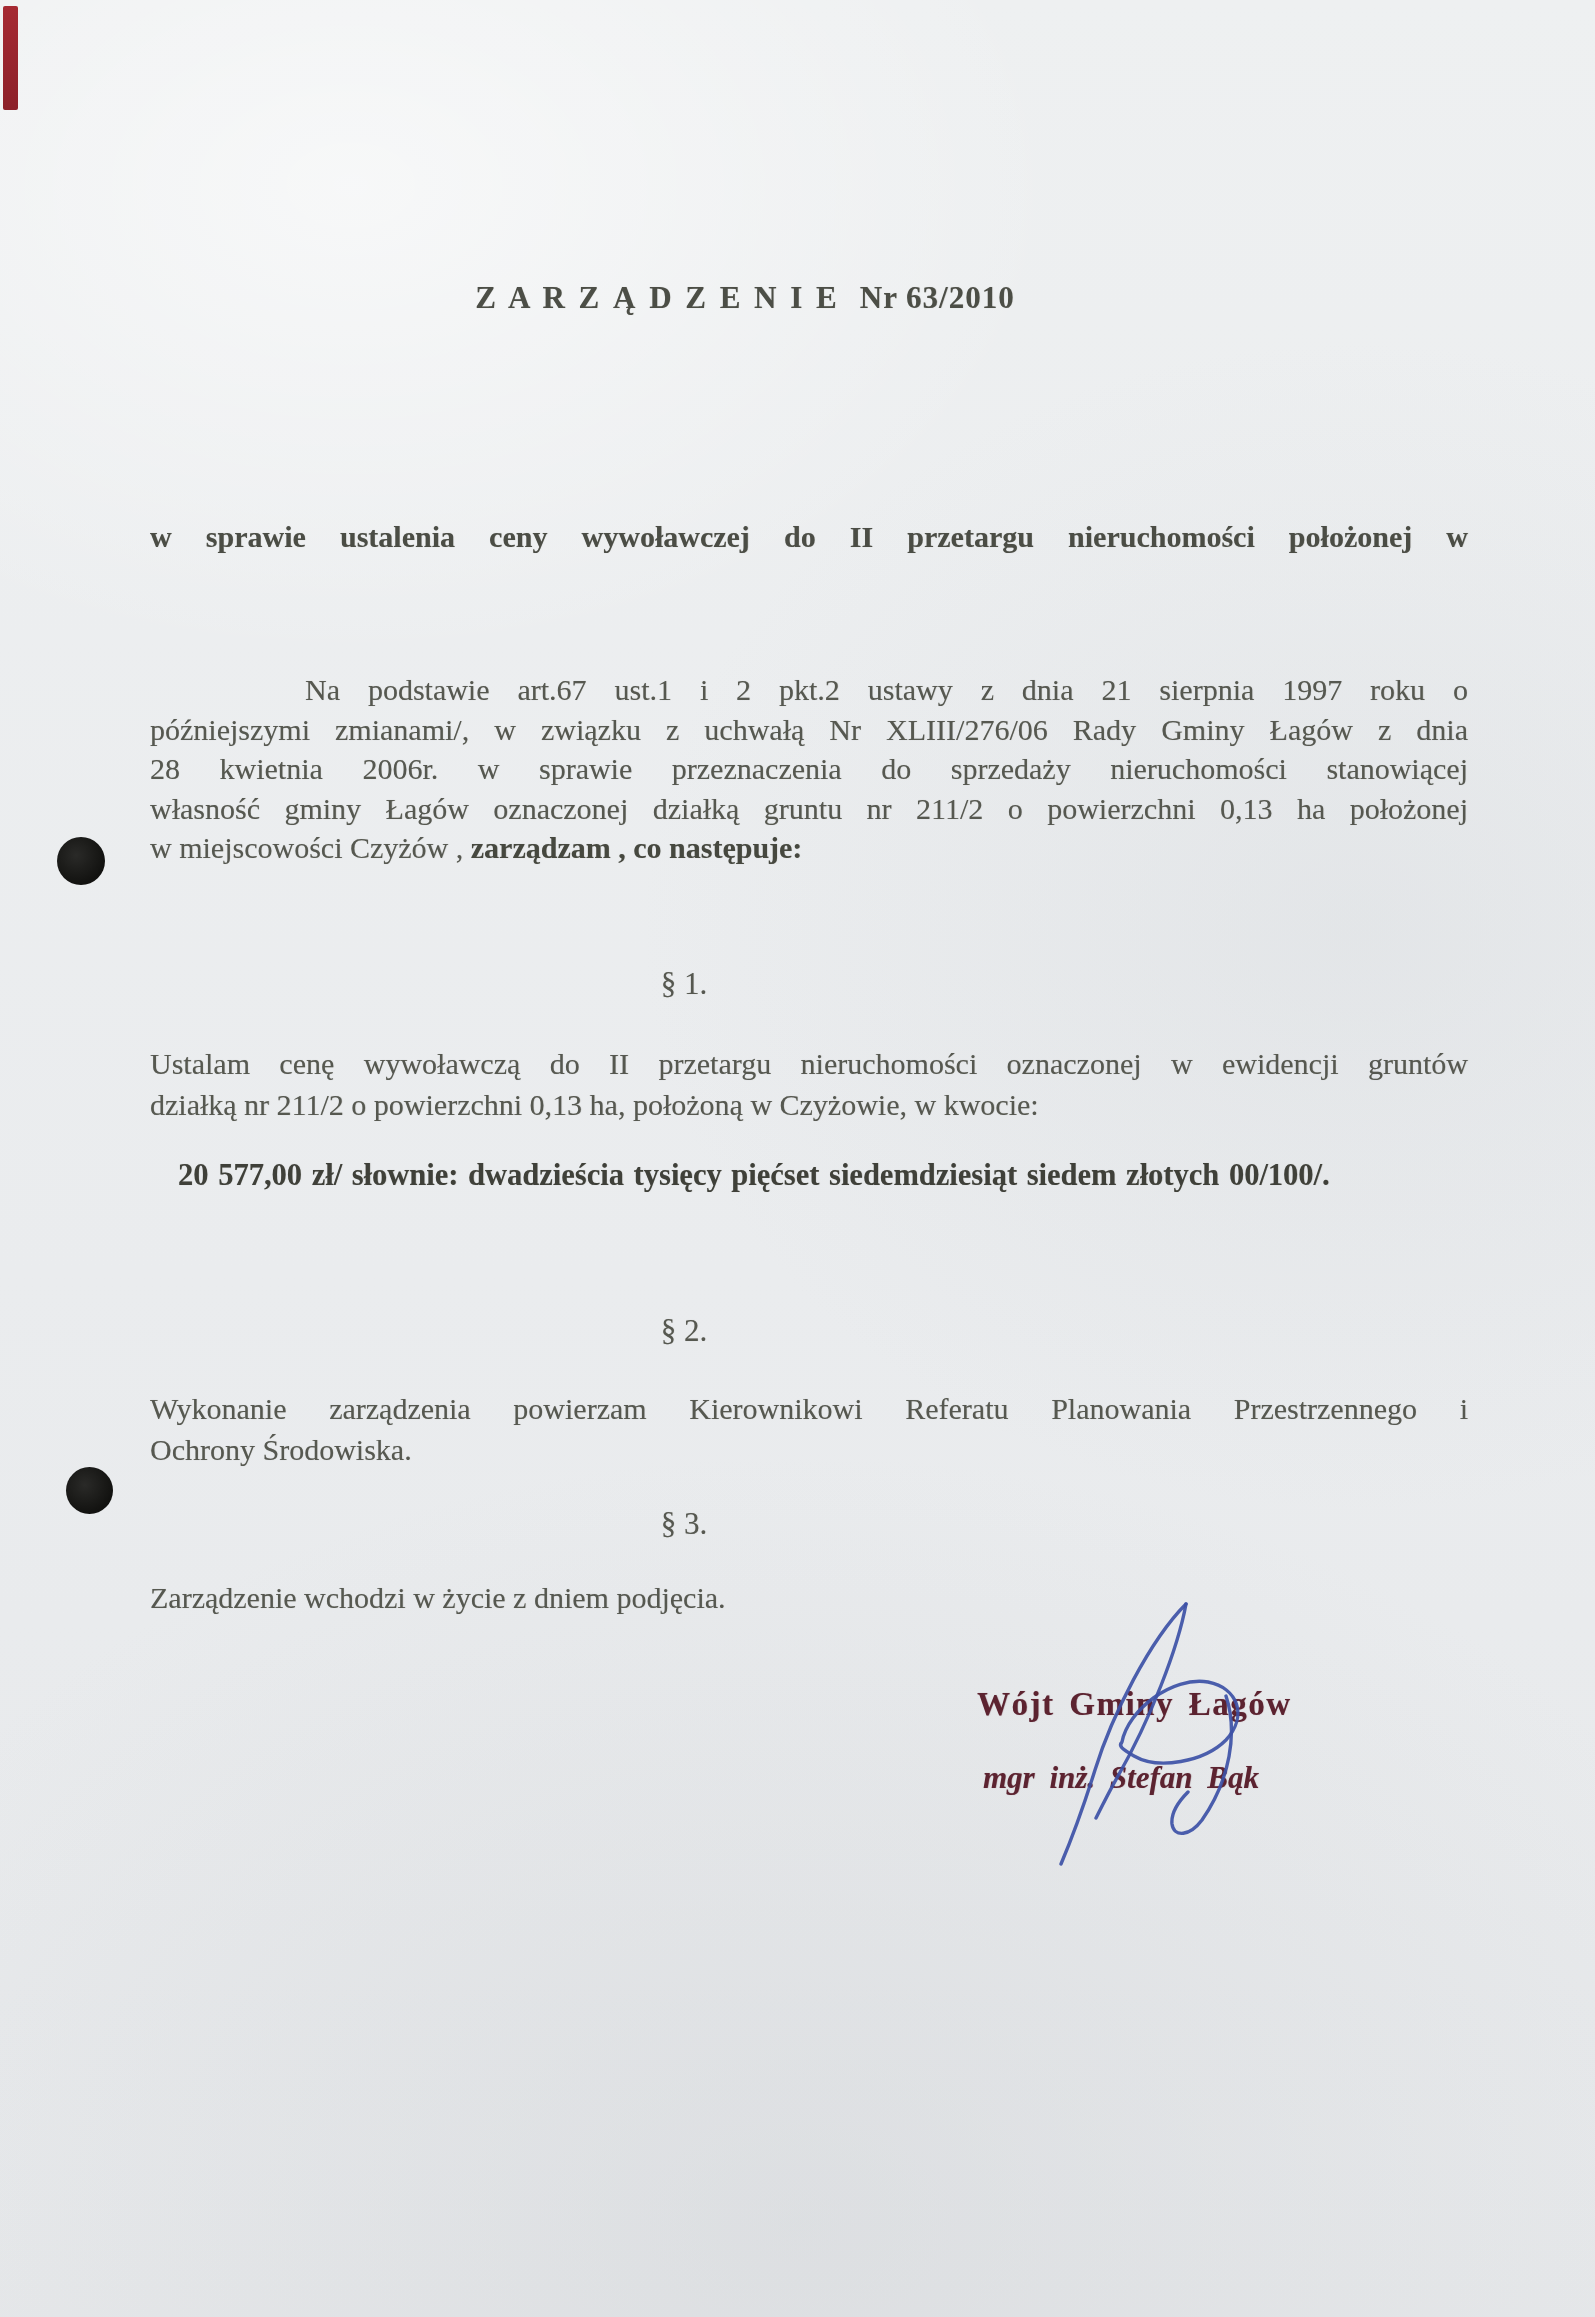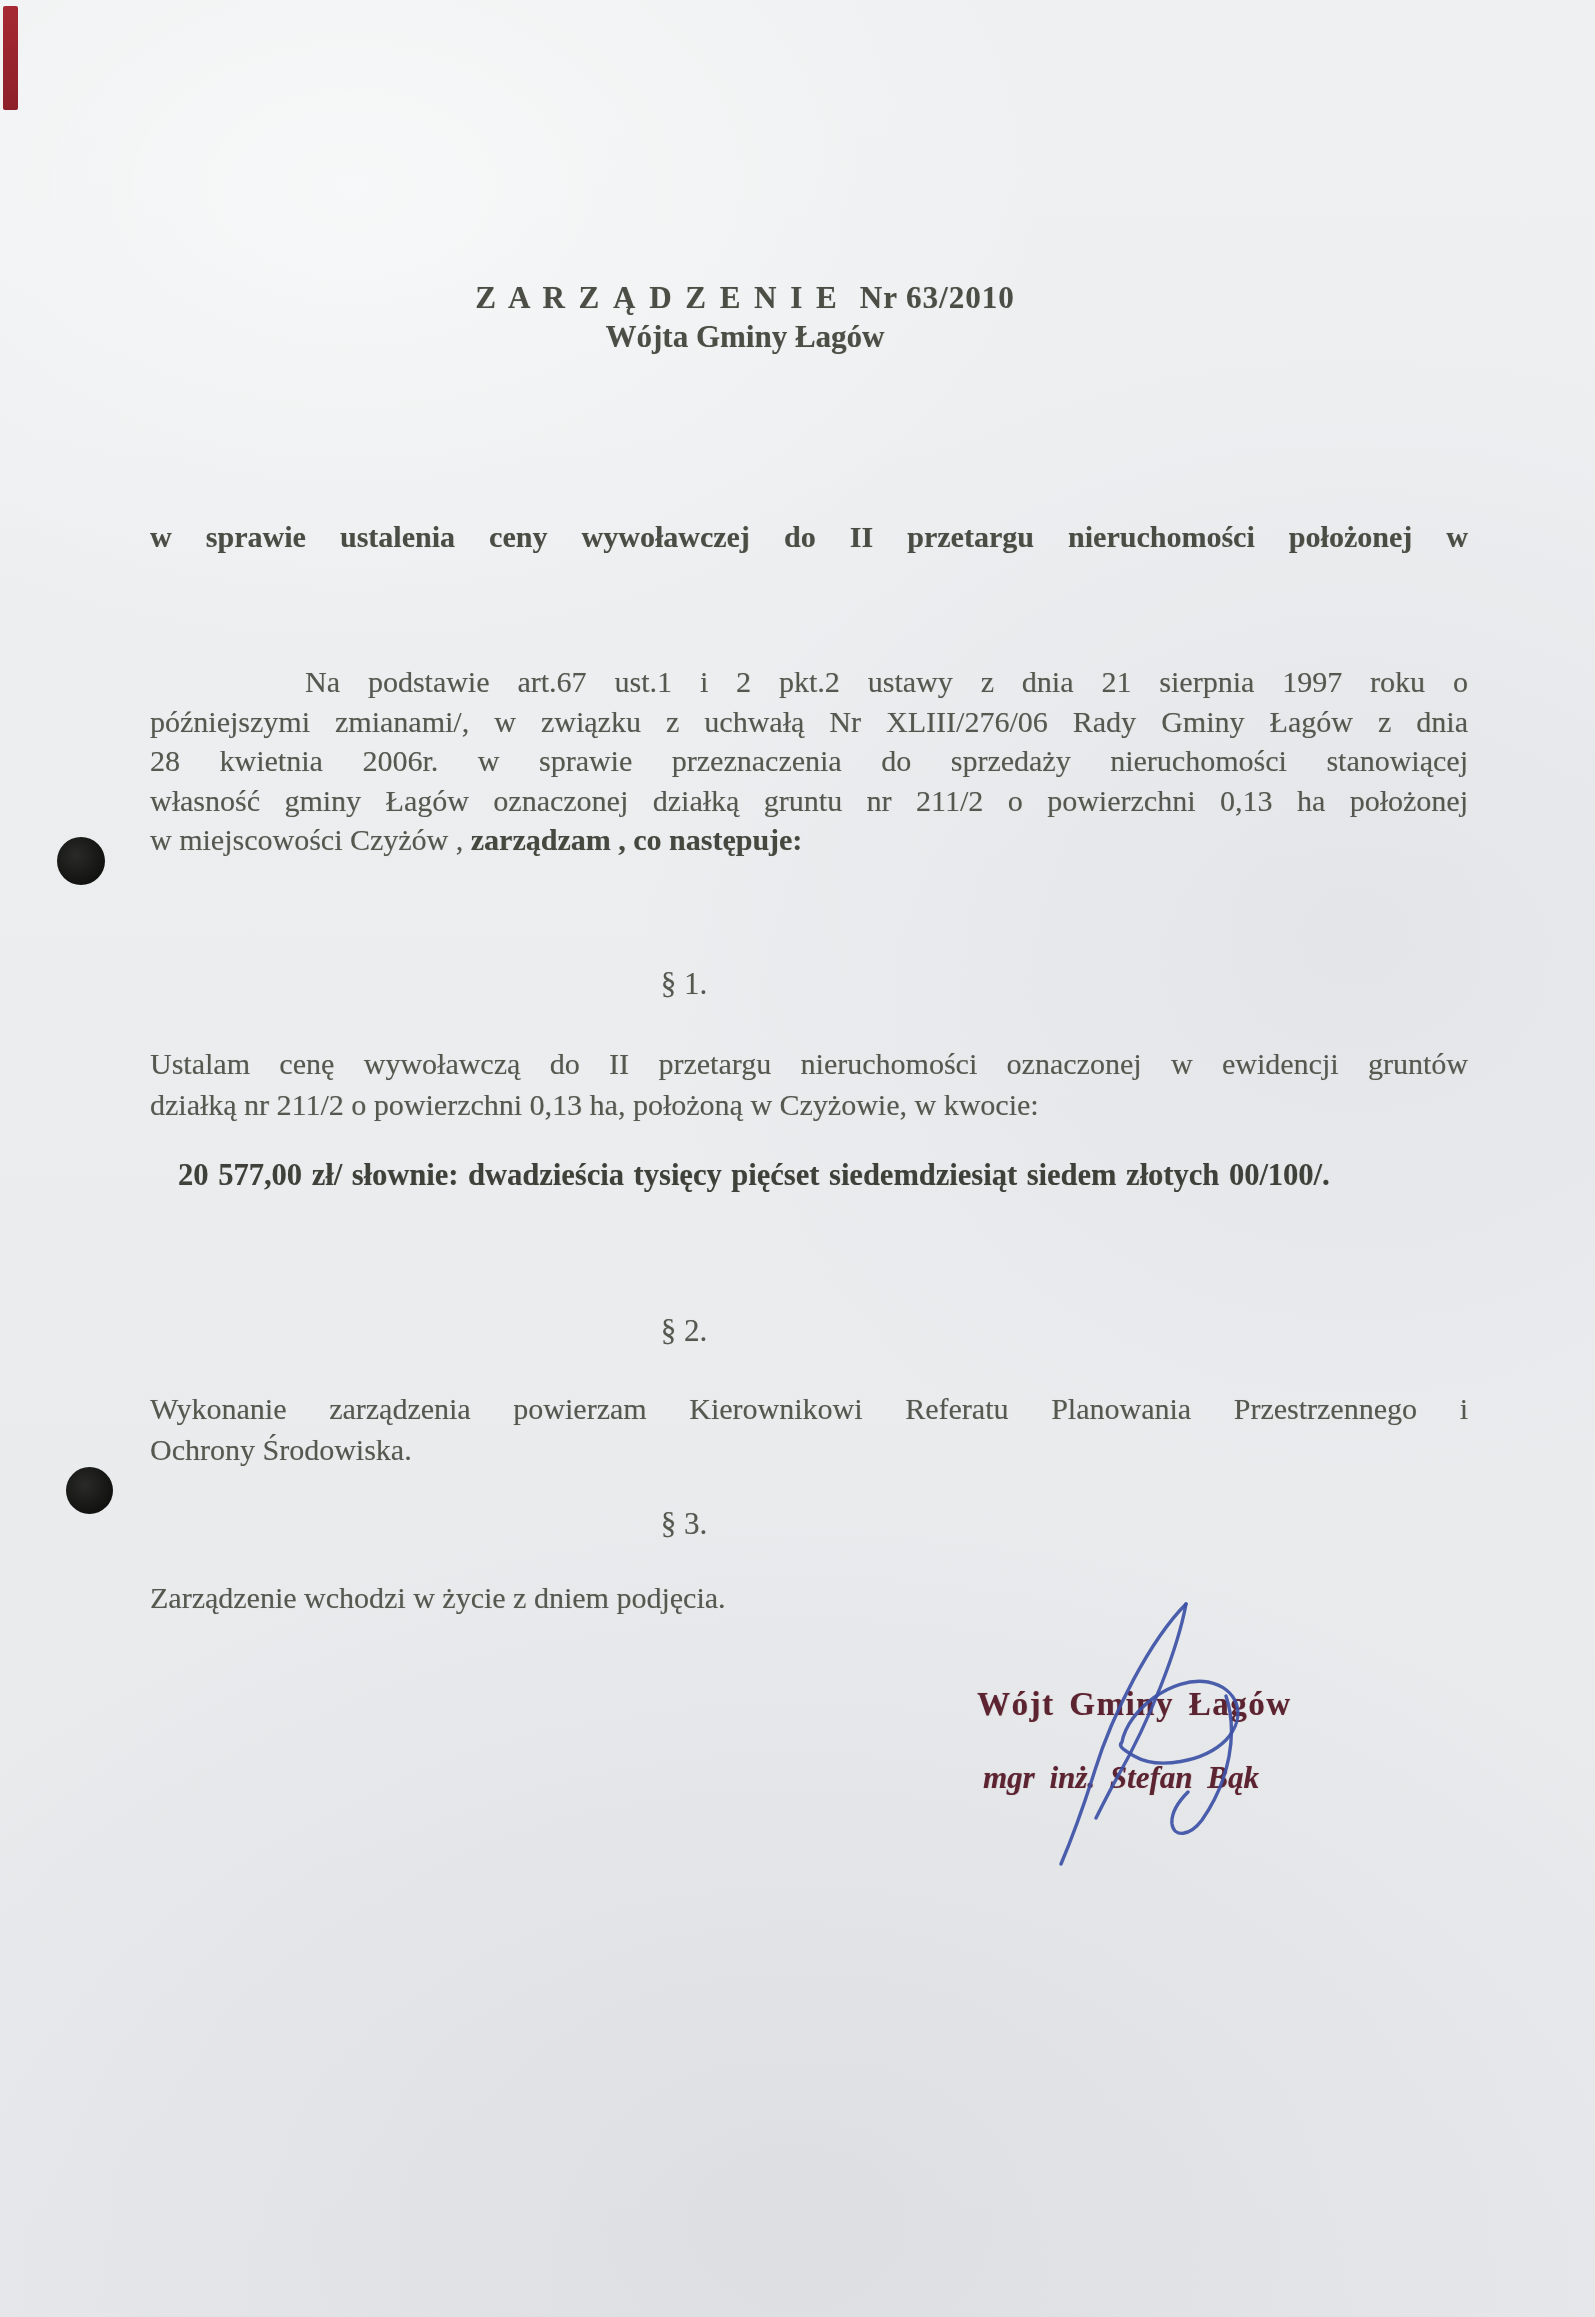--- a/index.html
+++ b/index.html
@@ -28,21 +28,21 @@
   
   .title-block{position:absolute;top:278px;left:40px;width:1410px;text-align:center;
     font-weight:bold;font-size:31px;line-height:39px;color:#4c4e46;}
   .law-type{letter-spacing:3px;}
   .law-number{margin-left:20px;letter-spacing:1px;}
 
   
   .para{position:absolute;left:150px;width:1318px;font-size:30px;line-height:40px;}
   .jline{display:block;text-align:justify;text-align-last:justify;}
   .lline{display:block;text-align:left;}
-  .indent{text-indent:155px;}
+  .indent{text-indent:155px;margin-top:8px;}
 
   .subject{top:516px;font-weight:bold;color:#4b4d45;line-height:41px;}
   .preamble{top:662px;line-height:39.5px;}
   .decree{font-weight:bold;color:#46483f;}
 
   .sec-head{position:absolute;left:0;width:1368px;text-align:center;font-size:31px;color:#565850;}
   .h1{top:966px;} .h2{top:1313px;} .h3{top:1506px;}
   .b1{top:1043px;line-height:41px;}
   .b2{top:1388px;line-height:41px;}
   .b3{top:1578px;}
@@ -67,21 +67,20 @@
 <div class="page">
 
   <div class="corner-mark"></div>
   <div class="punch punch-1"></div>
   <div class="punch punch-2"></div>
 
   <header class="title-block txt">
     <div>
       <span class="law-type">Z A R Z Ą D Z E N I E</span><span class="law-number">Nr 63/2010</span>
     </div>
-    <div>Wójta Gminy Łagów</div>
   </header>
 
   <section class="para subject txt">
     <span class="jline">w sprawie ustalenia ceny wywoławczej do II przetargu  nieruchomości  położonej w</span>
   </section>
 
   <section class="para preamble txt">
     <span class="jline indent">Na podstawie art.67 ust.1 i 2 pkt.2  ustawy z dnia 21 sierpnia 1997 roku o</span>
     <span class="jline">późniejszymi zmianami/, w związku z uchwałą Nr XLIII/276/06  Rady Gminy Łagów z dnia</span>
     <span class="jline">28 kwietnia 2006r.  w sprawie przeznaczenia do sprzedaży nieruchomości stanowiącej</span>

